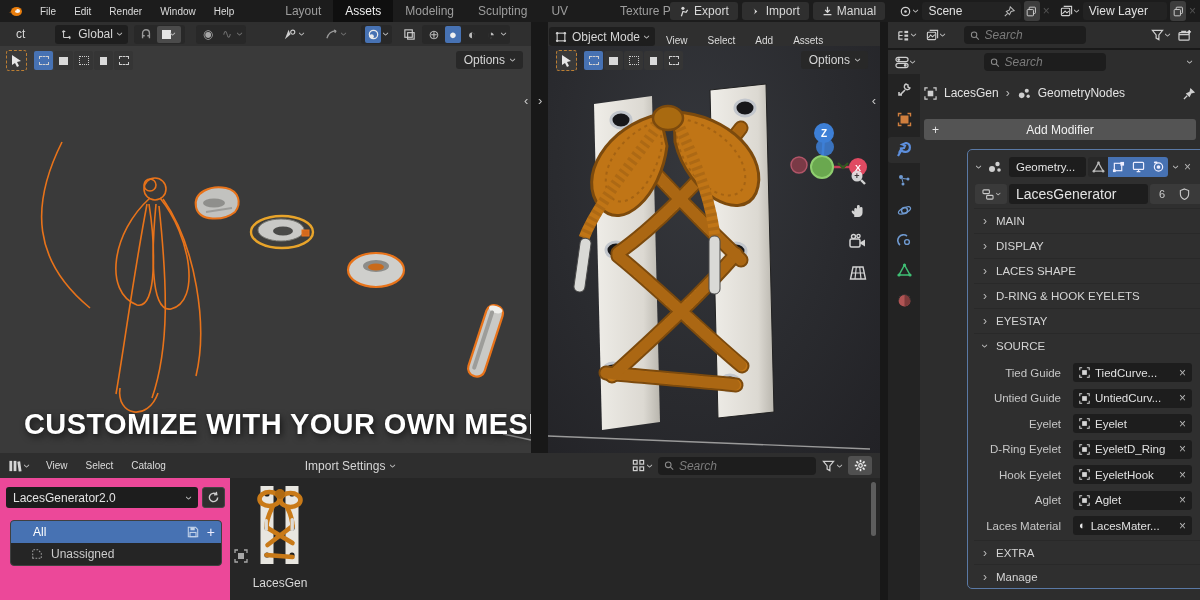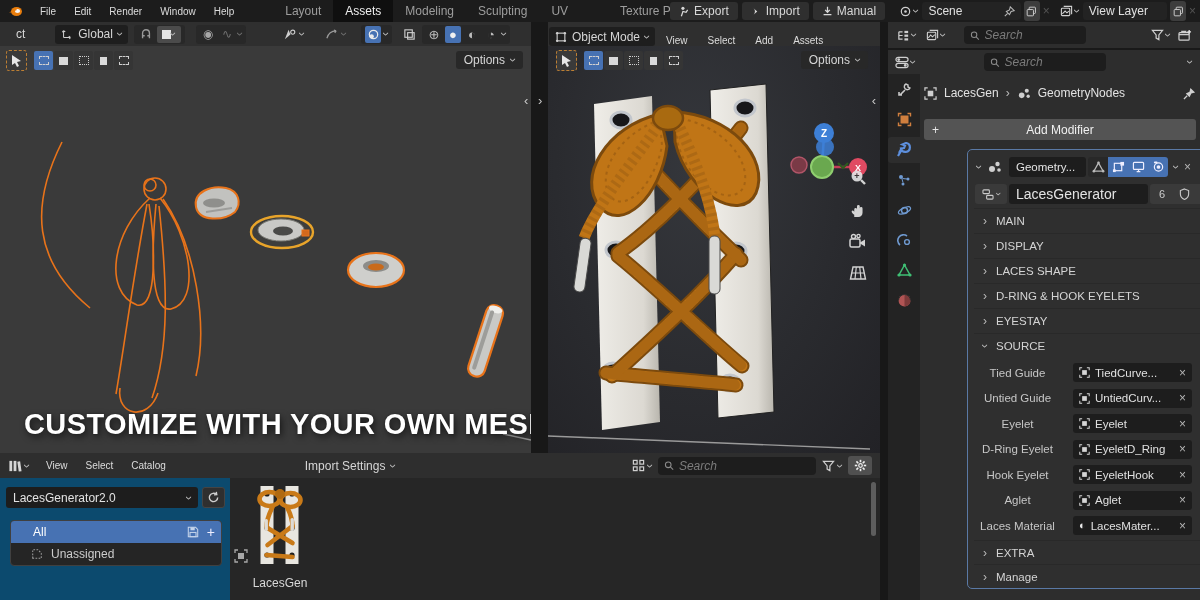--- a/index.html
+++ b/index.html
@@ -63,26 +63,26 @@
   .crumb { color:#e2e2e2; }
   .addmod { left:924px; top:119px; width:272px; height:21px; background:#545454; border-radius:3px; color:#f0f0f0; display:flex; align-items:center; justify-content:center; font-size:12px; }
   .addmod .plus { position:absolute; left:8px; color:#e8e8e8; }
   .modpanel { left:967px; top:149px; width:277px; height:440px; background:#2f2f2f; border:1px solid #5a79a5; border-radius:5px; }
   .mp-row { position:absolute; display:flex; align-items:center; }
   .dark-field { background:#1d1d1d; border-radius:3px; height:20px; display:flex; align-items:center; padding:0 7px; color:#e3e3e3; }
   .mini-btn { background:#3a3a3a; height:20px; display:flex; align-items:center; justify-content:center; color:#cccccc; }
   .sect { position:absolute; left:6px; right:6px; height:25px; display:flex; align-items:center; gap:9px; color:#d4d4d4; border-top:1px solid #292929; font-size:11.5px; }
   .sect .chev { margin-left:9px; }
   .src-row { position:absolute; left:6px; right:6px; height:25px; display:flex; align-items:center; }
-  .src-label { width:99px; text-align:center; color:#c6c6c6; padding-right:12px; font-size:11.5px; }
+  .src-label { width:99px; text-align:right; color:#c6c6c6; padding-right:12px; font-size:11.5px; }
   .src-field { width:119px; height:19px; background:#1d1d1d; border-radius:3px; display:flex; align-items:center; gap:5px; padding:0 6px; color:#e0e0e0; font-size:11.5px; }
 
   
   .ab-hdr { left:0; top:453px; width:880px; height:25px; background:#2e2e2e; display:flex; align-items:center; }
-  .ab-side { left:0; top:478px; width:230px; height:122px; background:#0c4a6e; }
+  .ab-side { left:0; top:478px; width:230px; height:122px; background:#ec4899; }
   .ab-main { left:230px; top:478px; width:650px; height:122px; background:#262626; }
   .cat-box { position:absolute; left:10px; top:42px; width:212px; height:46px; border:1px solid #404040; border-radius:4px; background:#252525; overflow:hidden; }
   .cat-all { height:22px; background:#4772b3; color:#fff; display:flex; align-items:center; padding:0 6px; }
   .cat-un { height:22px; display:flex; align-items:center; padding:0 6px; color:#cdcdcd; gap:8px; }
   .asset-card { position:absolute; left:244px; top:481px; width:72px; text-align:center; }
   .gear-btn { width:24px; height:19px; background:#505050; border-radius:3px; display:flex; align-items:center; justify-content:center; }
 
   .divline { background:#181818; }
   .navarrow { color:#c9c9c9; font-size:13px; }
 </style>

